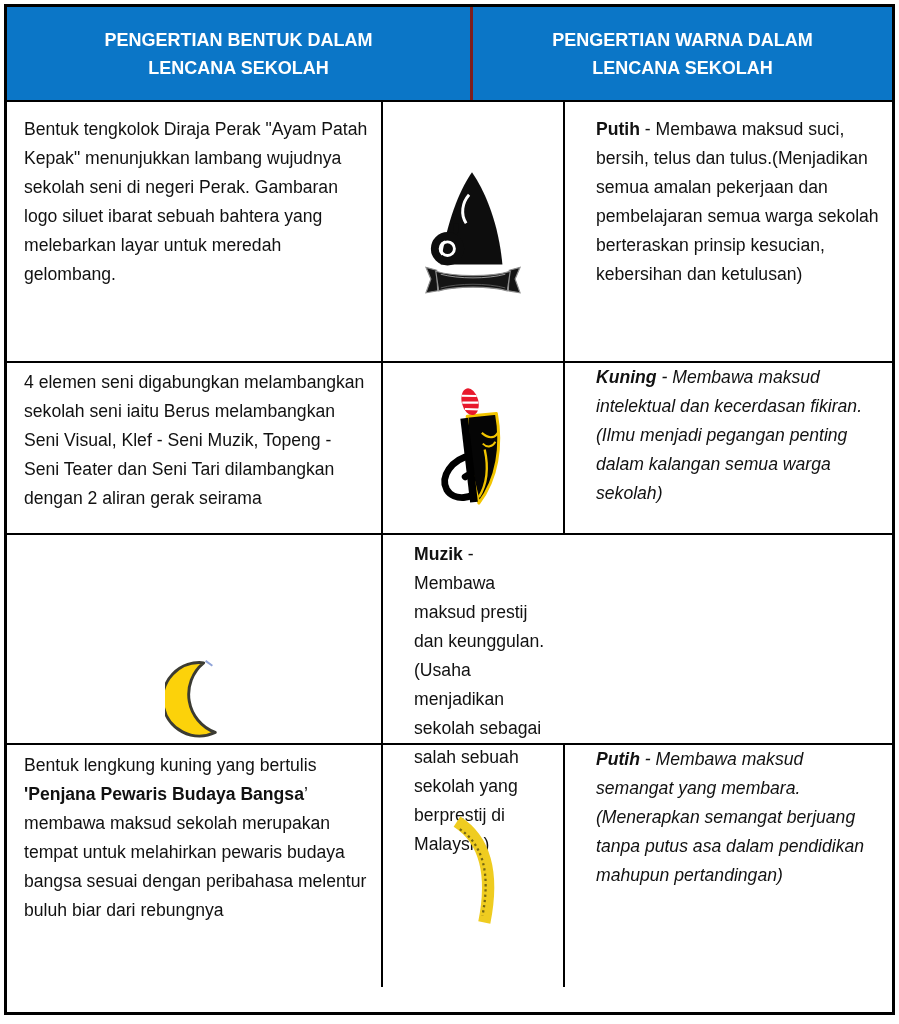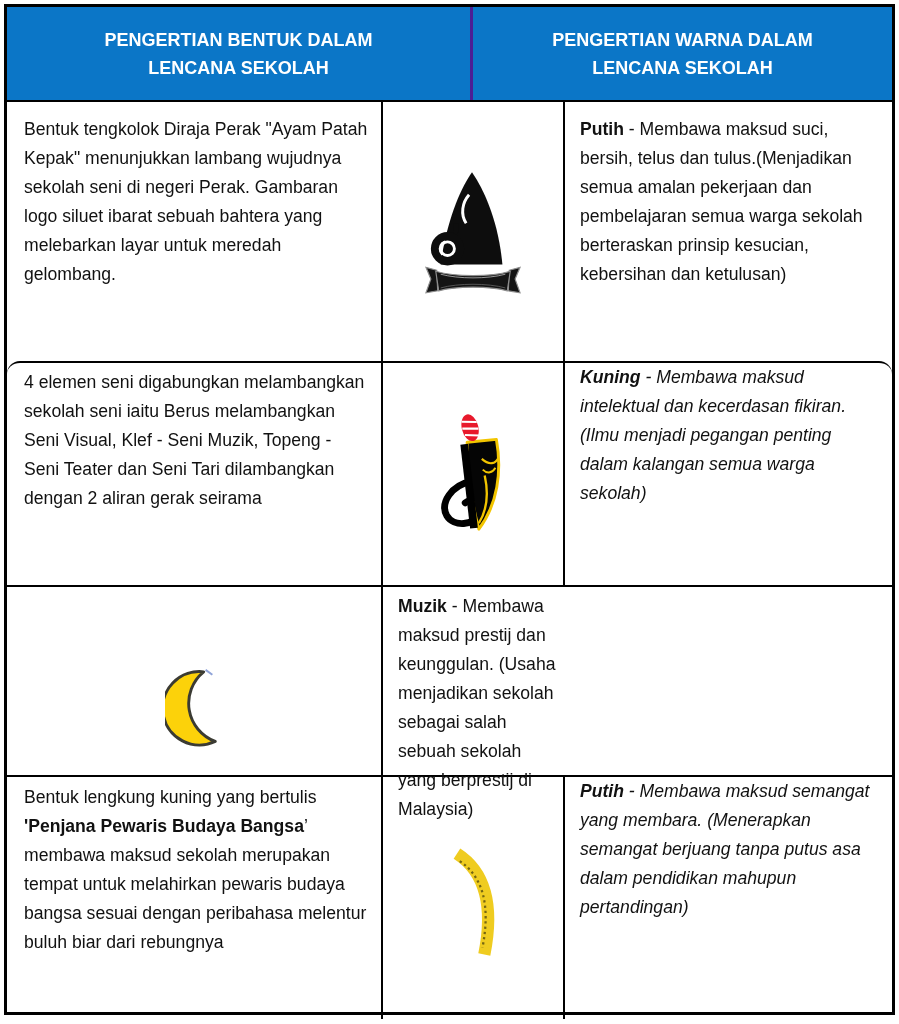--- a/index.html
+++ b/index.html
@@ -13,30 +13,30 @@
     position:absolute; left:4px; top:4px; width:891px; height:1011px;
     border:3px solid #000; background:#fff;
   }
   
   .thead { display:grid; grid-template-columns:466px 1fr; height:93px; }
   .th {
     background:#0B76C7; color:#fff; font-weight:bold;
     font-size:18px; line-height:28px; text-align:center;
     display:flex; align-items:center; justify-content:center;
   }
-  .th.first { border-right:3px solid #4c1d95; }
+  .th.first { border-right:3px solid #7f1d1d; }
   .th .hlabel { max-width:320px; }
   
   .trow { display:grid; grid-template-columns:376px 182px 1fr; border-top:2px solid #000; }
-  .row-1 { height:261px; } .row-2 { height:224px;border-radius:13px; } .row-3 { height:190px; } .row-4 { height:244px; }
+  .row-1 { height:261px; } .row-2 { height:172px; } .row-3 { height:190px; } .row-4 { height:244px;margin-top:20px; }
   .td {
     border-right:2px solid #000; padding:10px 10px 8px 17px;
     font-size:17.6px; line-height:29px; color:#111;
   }
-  .td.right { border-right:none; padding-left:15px; padding-right:8px; }
+  .td.right { border-right:none; padding-left:31px; padding-right:8px; }
   .td.mid { padding:0; display:flex; align-items:center; justify-content:center; }
   .vcenter { display:flex; flex-direction:column; justify-content:flex-start; padding-top:0; padding-bottom:0;font-style:italic; }
   .pt-13 { padding-top:13px; } .pt-5 { padding-top:5px; } .pt-6 { padding-top:6px; }
   .mid.push-down-8 { padding-top:8px; } .mid.push-down-14 { padding-top:14px; }
   p { margin:0; }
   b { font-weight:bold; }
 </style>
 </head>
 <body>
 

